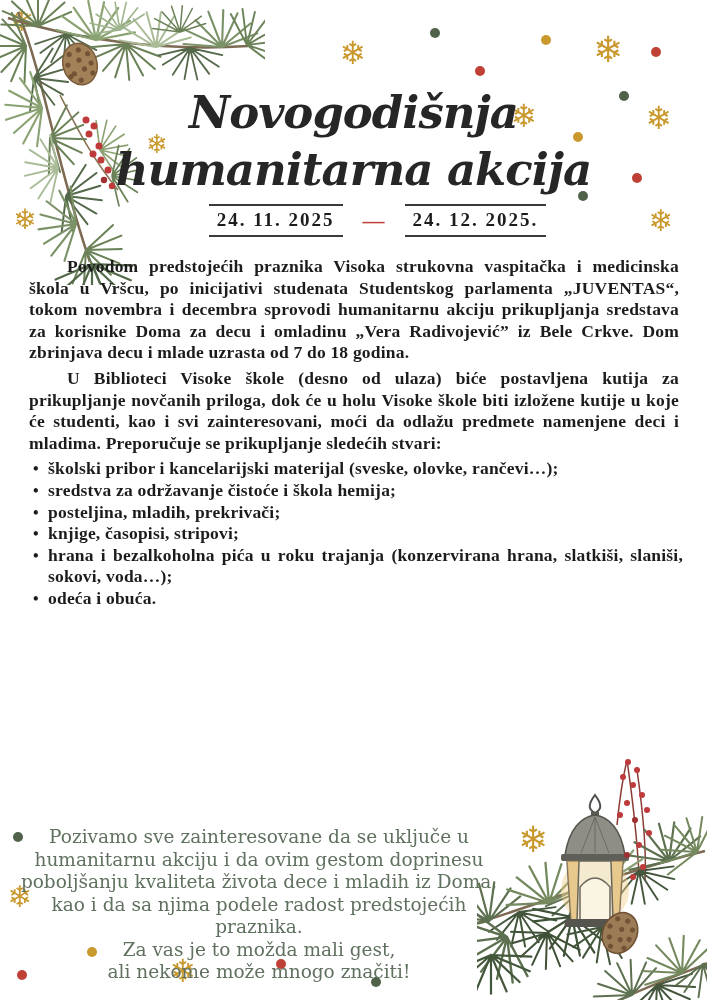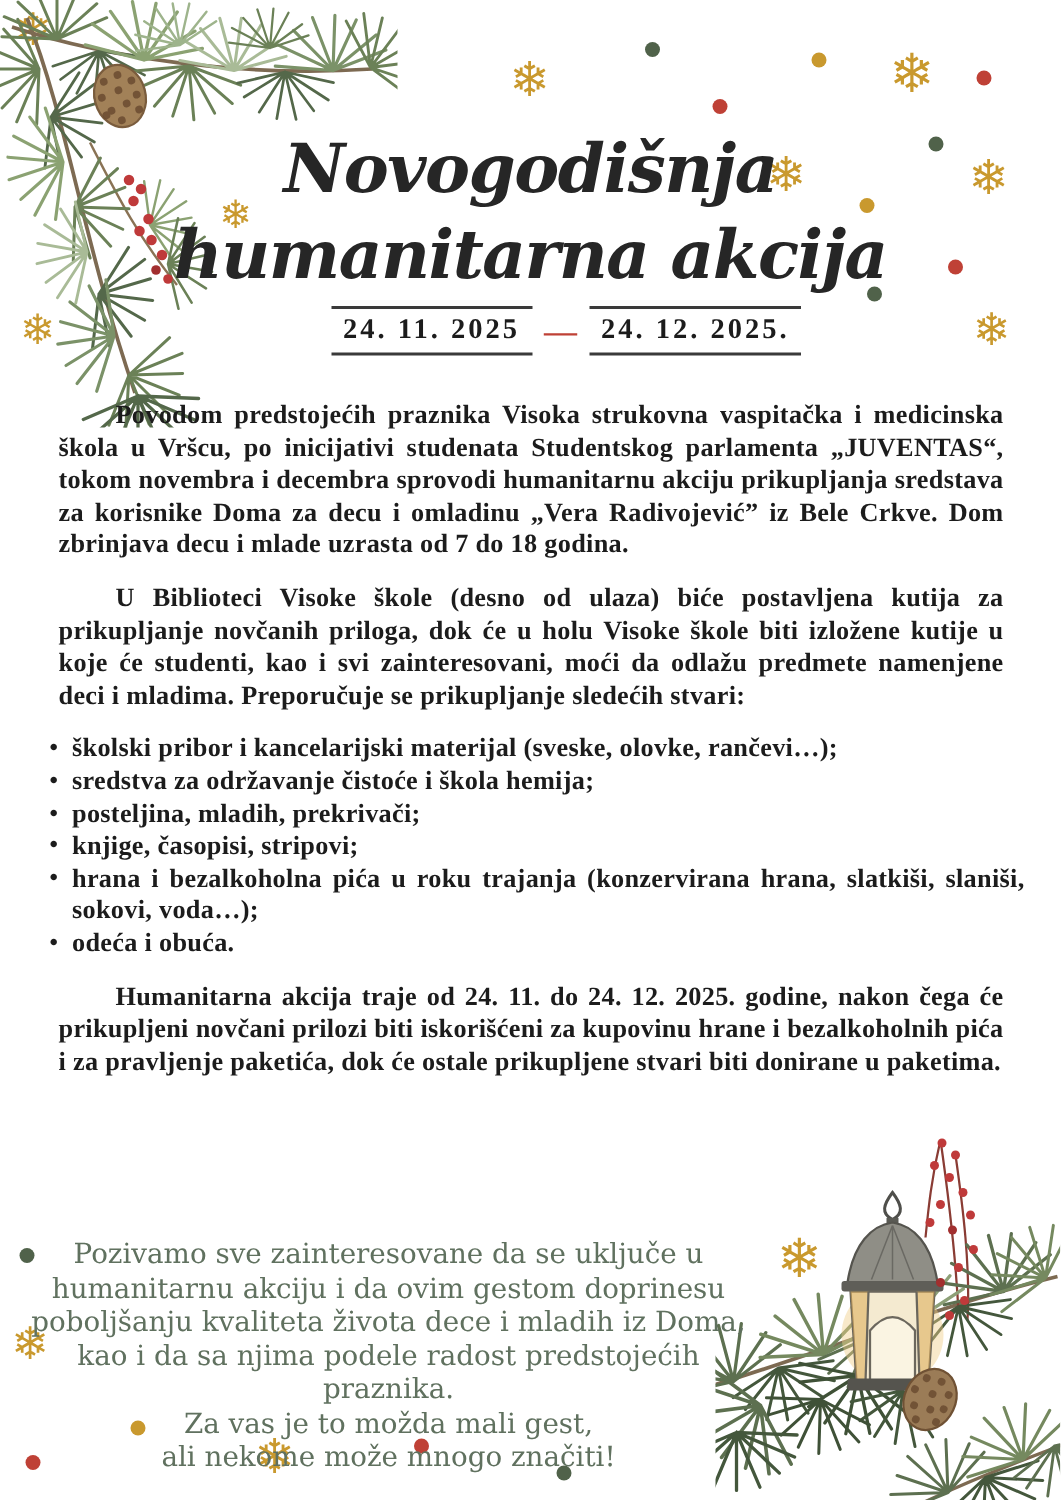--- a/index.html
+++ b/index.html
@@ -6,33 +6,33 @@
   .page{
     position:relative;width:707px;height:1000px;overflow:hidden;
     background:#ffffff;font-family:"Liberation Serif",serif;color:var(--ink,#1c1c1c);
   }
   
   .header{position:absolute;top:84px;left:0;right:0;text-align:center;z-index:3;}
   .title-line{
     font-family:"DejaVu Serif",serif;font-style:italic;font-weight:700;
     font-size:45px;line-height:57px;color:#262626;letter-spacing:-1px;
   }
-  .dates{margin-top:6px;display:flex;justify-content:center;align-items:center;gap:8px;padding-left:48px;}
+  .dates{margin-top:6px;display:flex;justify-content:center;align-items:center;gap:20px;padding-left:48px;}
   .date{
     display:inline-block;border-top:2px solid var(--line,#3a3a3a);border-bottom:2px solid var(--line,#3a3a3a);
     padding:3px 8px 4px;font-weight:700;font-size:19px;letter-spacing:2px;color:#1c1c1c;
   }
   .date-dash{color:var(--red,#bf4136);font-weight:700;font-size:22px;line-height:1;}
   
   .body-text{
     position:absolute;left:25px;right:24px;top:252px;z-index:3;
     font-size:17.5px;line-height:21.6px;font-weight:700;letter-spacing:0.2px;
     text-align:justify;color:var(--ink,#1c1c1c);
   }
-  .body-text p{margin:14px;text-indent:38px;}
+  .body-text p{margin:4px;text-indent:38px;}
   .donation-list{margin:0;padding:0 0 0 8px;list-style:none;}
   .donation-list li{position:relative;padding-left:15px;text-align:justify;}
   .donation-list li::before{content:"•";position:absolute;left:0;top:0;font-size:16px;}
   
   .closing{
     position:absolute;left:18px;top:826px;width:482px;z-index:3;text-align:center;
     font-family:"DejaVu Serif",serif;
     font-size:18.5px;line-height:22.5px;color:var(--script_green,#60715f);
   }
   
@@ -237,21 +237,20 @@
     <p>Povodom predstojećih praznika Visoka strukovna vaspitačka i medicinska škola u Vršcu, po inicijativi studenata Studentskog parlamenta „JUVENTAS“, tokom novembra i decembra sprovodi humanitarnu akciju prikupljanja sredstava za korisnike Doma za decu i omladinu „Vera Radivojević” iz Bele Crkve. Dom zbrinjava decu i mlade uzrasta od 7 do 18 godina.</p>
     <p>U Biblioteci Visoke škole (desno od ulaza) biće postavljena kutija za prikupljanje novčanih priloga, dok će u holu Visoke škole biti izložene kutije u koje će studenti, kao i svi zainteresovani, moći da odlažu predmete namenjene deci i mladima. Preporučuje se prikupljanje sledećih stvari:</p>
     <ul class="donation-list">
       <li>školski pribor i kancelarijski materijal (sveske, olovke, rančevi…);</li>
       <li>sredstva za održavanje čistoće i škola hemija;</li>
       <li>posteljina, mladih, prekrivači;</li>
       <li>knjige, časopisi, stripovi;</li>
       <li>hrana i bezalkoholna pića u roku trajanja (konzervirana hrana, slatkiši, slaniši, sokovi, voda…);</li>
       <li>odeća i obuća.</li>
     </ul>
-    <p>Humanitarna akcija traje od 24. 11. do 24. 12. 2025. godine, nakon čega će prikupljeni novčani prilozi biti iskorišćeni za kupovinu hrane i bezalkoholnih pića i za pravljenje paketića, dok će ostale prikupljene stvari biti donirane u paketima.</p>
   </div>
 
   <div class="closing">
     <div class="closing-line">Pozivamo sve zainteresovane da se uključe u</div>
     <div class="closing-line">humanitarnu akciju i da ovim gestom doprinesu</div>
     <div class="closing-line">poboljšanju kvaliteta života dece i mladih iz Doma,</div>
     <div class="closing-line">kao i da sa njima podele radost predstojećih praznika.</div>
     <div class="closing-line">Za vas je to možda mali gest,</div>
     <div class="closing-line">ali nekome može mnogo značiti!</div>
   </div>

